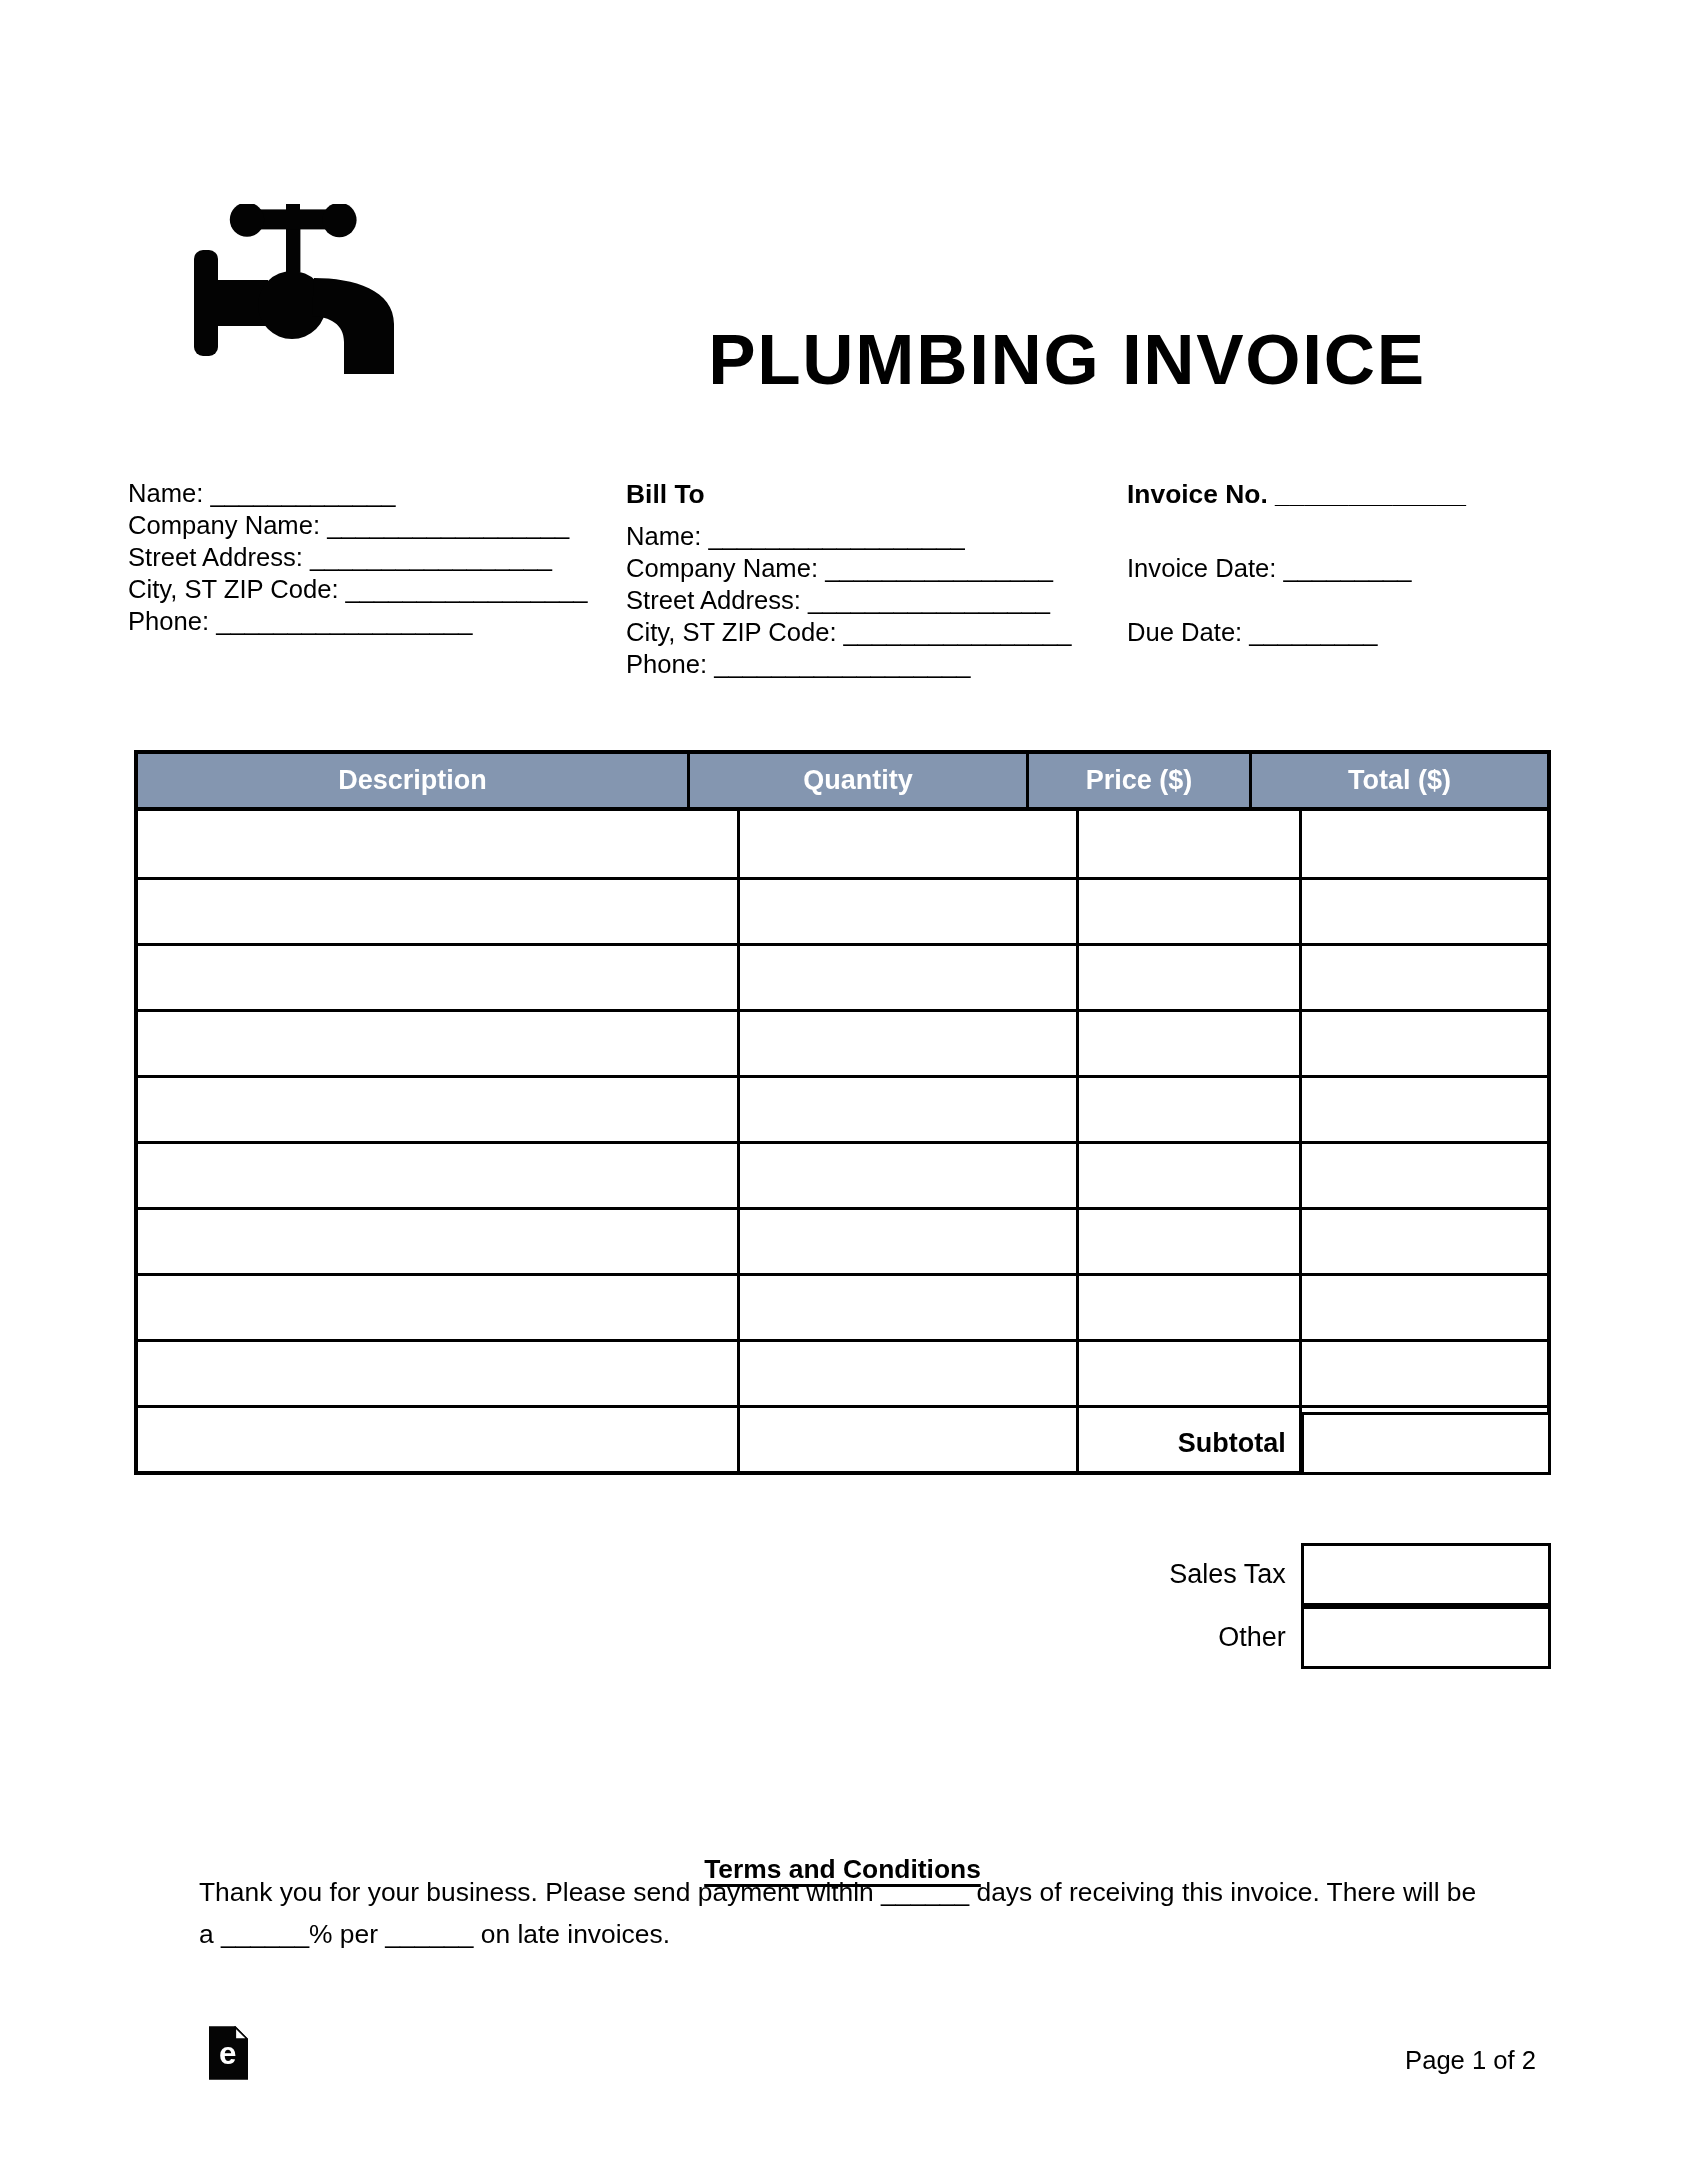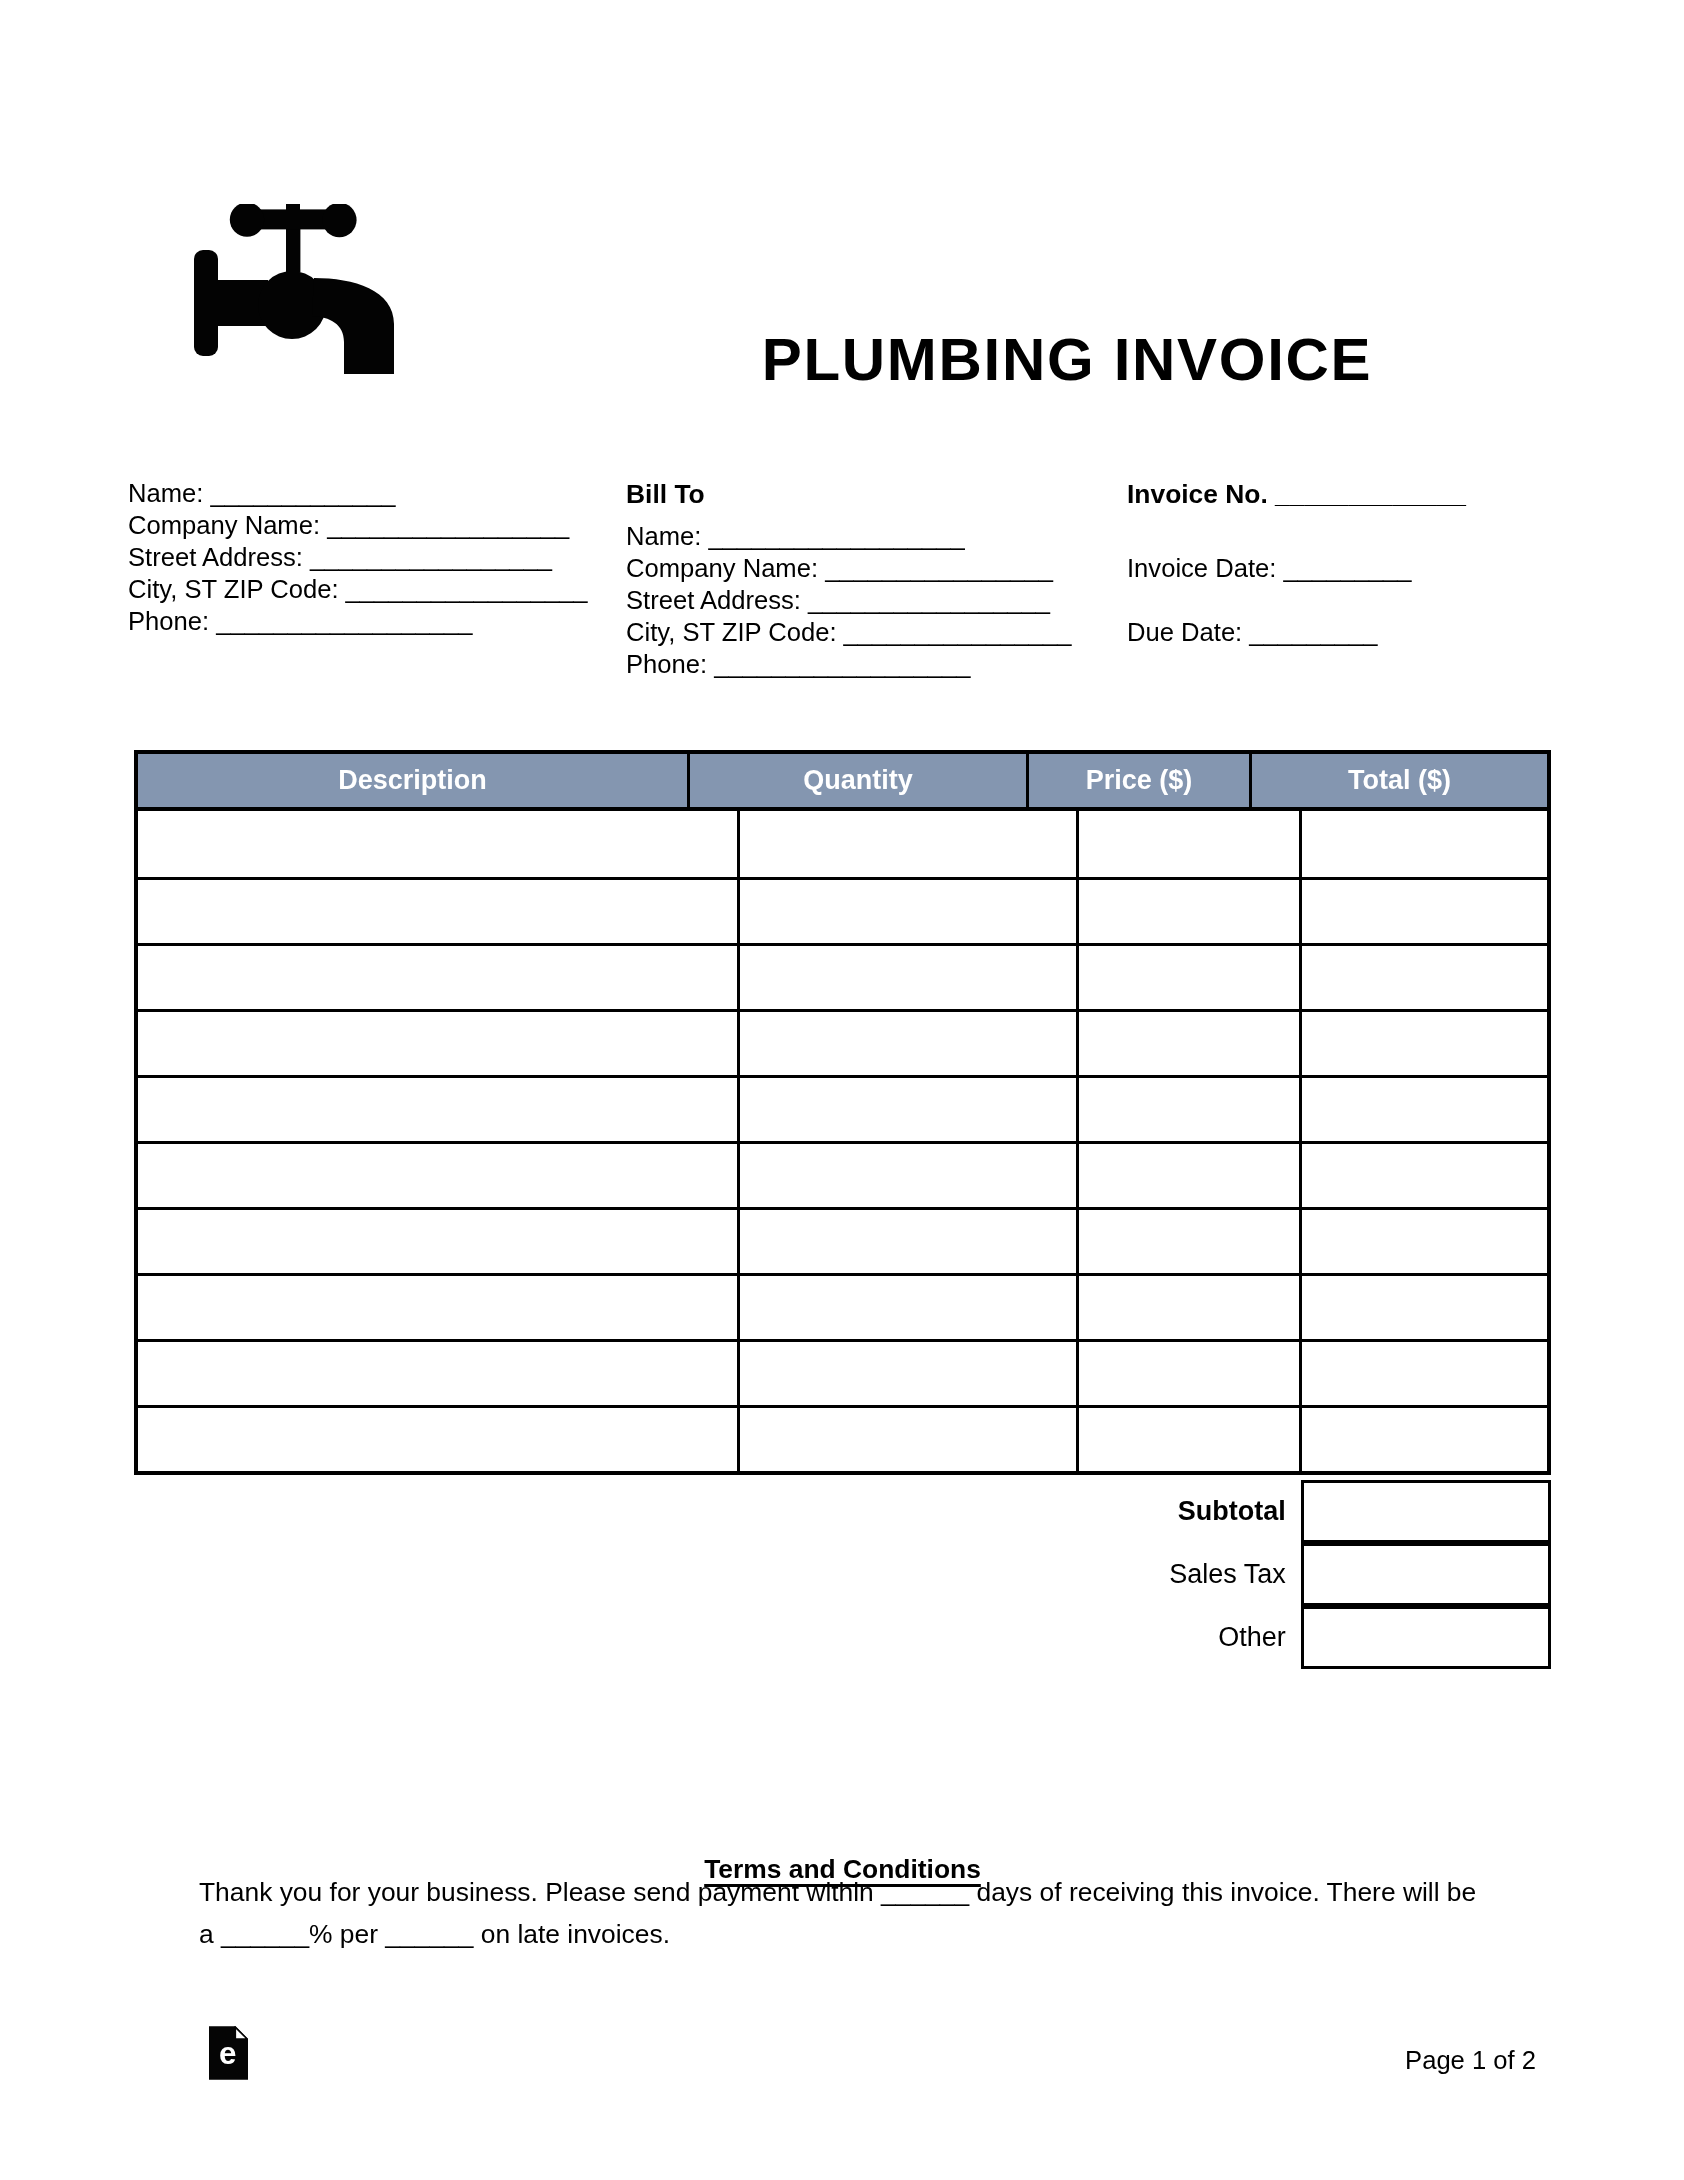--- a/index.html
+++ b/index.html
@@ -15,21 +15,21 @@
     font-family:"Liberation Sans", sans-serif;
     color:var(--text);
   }
   .page{
     position:relative;width:1685px;height:2181px;background:#ffffff;overflow:hidden;
   }
   
   .faucet{position:absolute;left:194px;top:204px;width:200px;height:172px;}
   .page-title{
     position:absolute;left:545px;top:317px;width:1044px;
-    font-size:60px;font-weight:bold;letter-spacing:1.7px;line-height:85px;
+    font-size:71px;font-weight:bold;letter-spacing:1.7px;line-height:85px;
     text-align:center;white-space:nowrap;
   }
   
   .info-block{position:absolute;top:477px;}
   .info-block .heading{font-size:26.4px;font-weight:bold;line-height:34px;margin-bottom:8.5px;}
   .info-block .line{font-size:25.6px;line-height:32px;white-space:nowrap;}
   .bill-from{left:128px;}
   .bill-to{left:626px;}
   .invoice-meta{left:1127px;}
   .invoice-meta .meta-no{font-size:26.4px;font-weight:bold;line-height:34px;white-space:nowrap;}
@@ -59,21 +59,21 @@
   .tcell.c4{flex:1;}
   .tcell + .tcell{border-left:3.4px solid var(--border);}
   
   .summary-row{
     position:absolute;left:134px;width:1417px;height:63px;
     display:flex;align-items:center;justify-content:flex-end;
   }
   .summary-row .slabel{font-size:27px;margin-right:15.3px;}
   .summary-row .slabel.bold{font-weight:bold;}
   .summary-row .sbox{width:250px;height:63px;border:3.4px solid var(--border);background:#ffffff;}
-  .srow-0{top:1480px;text-align:center;}
+  .srow-0{top:1412px;text-align:center;}
   .srow-1{top:1543px;}
   .srow-2{top:1606px;}
   .srow-3{top:1669px;}
   
   .terms-heading{
     position:absolute;left:0;top:1804px;width:1685px;text-align:center;
     font-size:26.4px;font-weight:bold;line-height:34px;margin-top:48px;
   }
   .terms-heading span{text-decoration:underline;text-decoration-thickness:2.6px;text-underline-offset:6px;}
   .terms-body{

